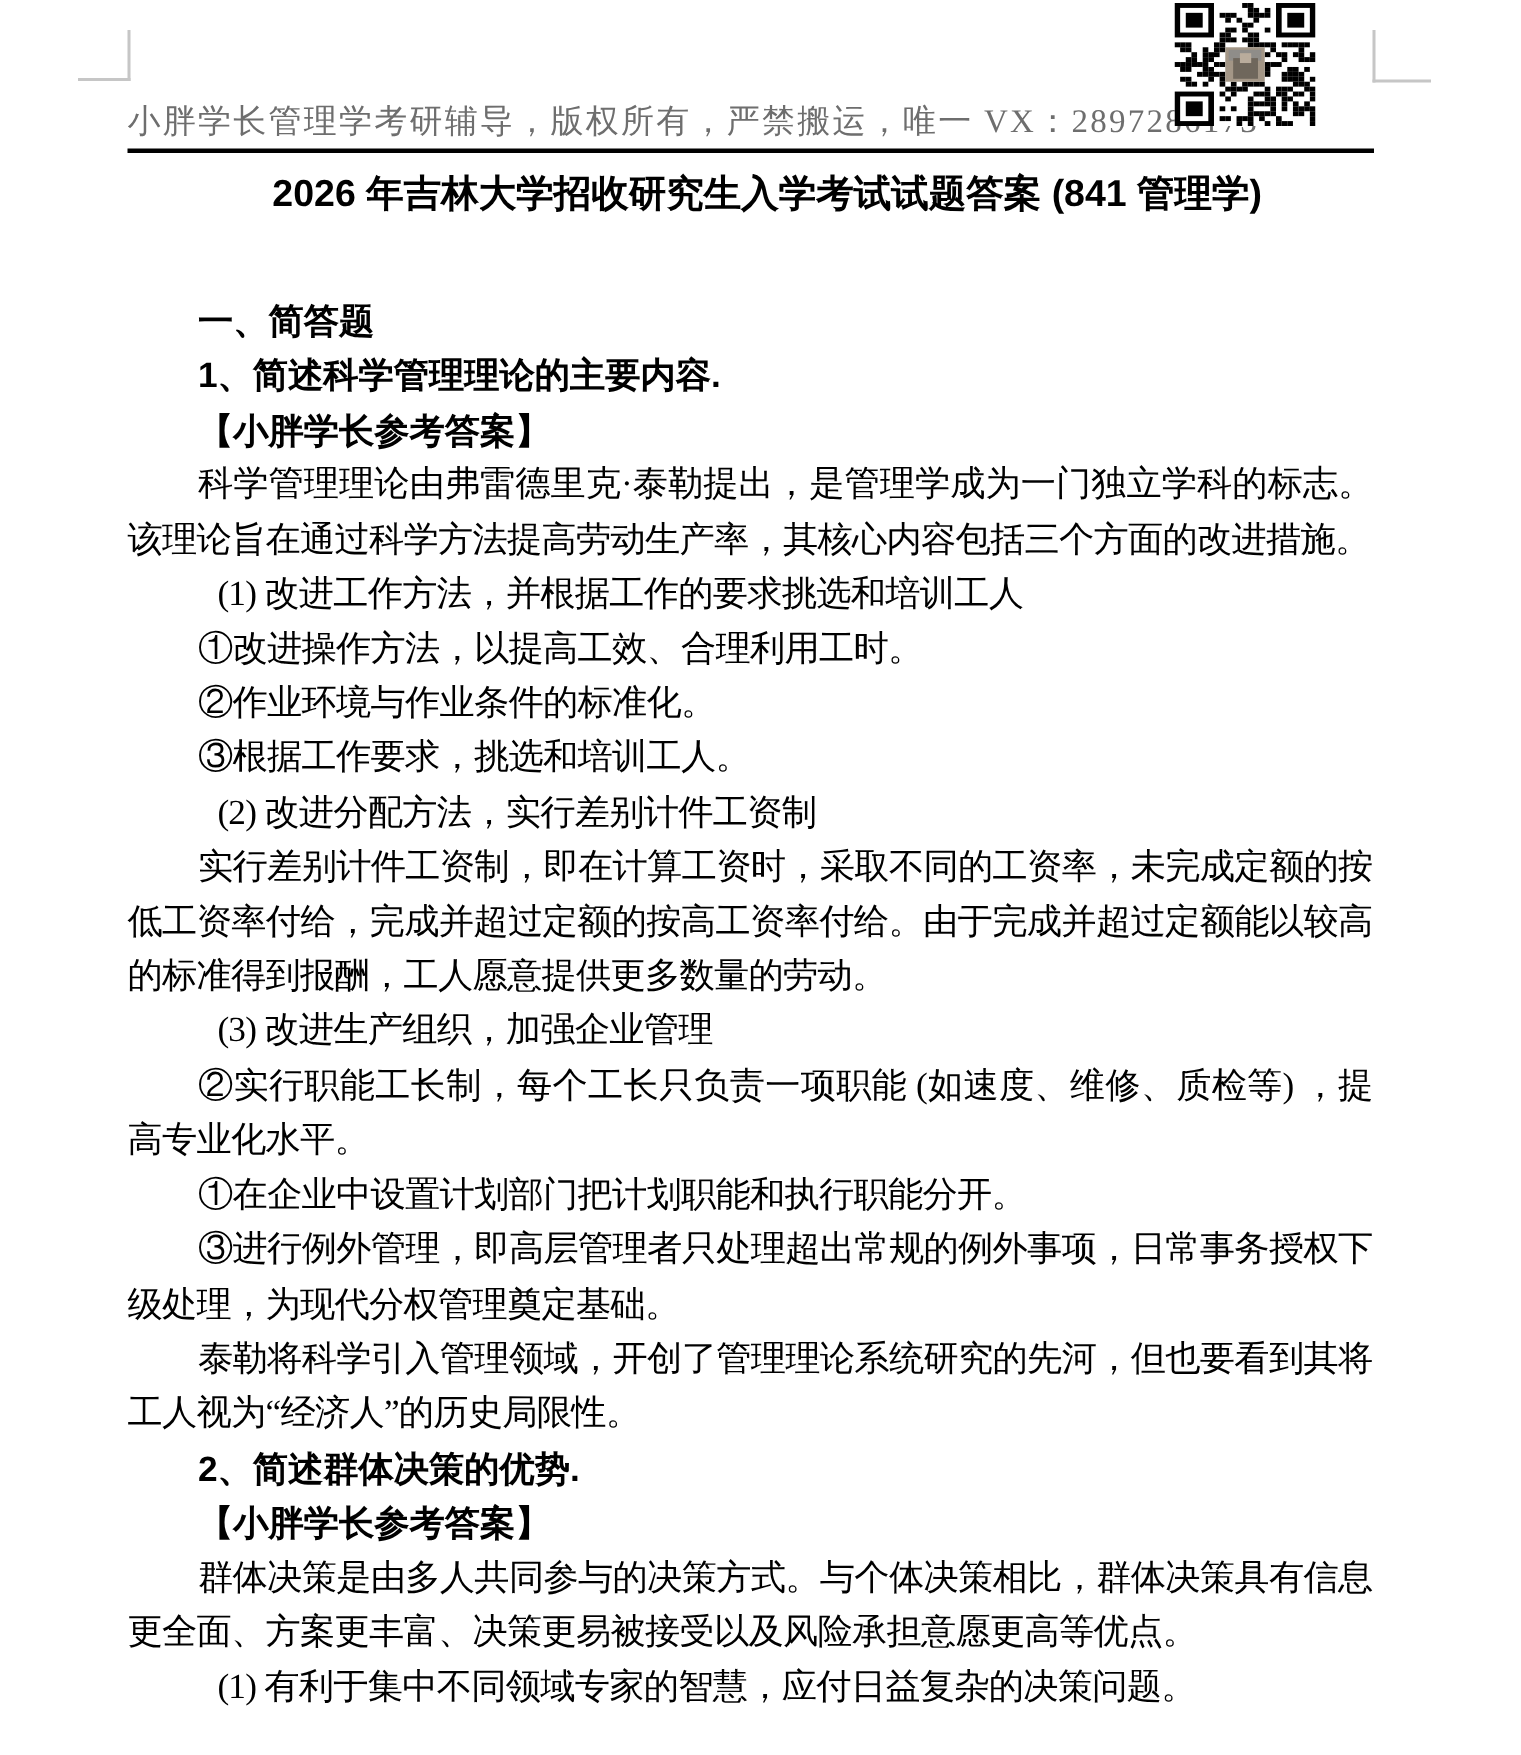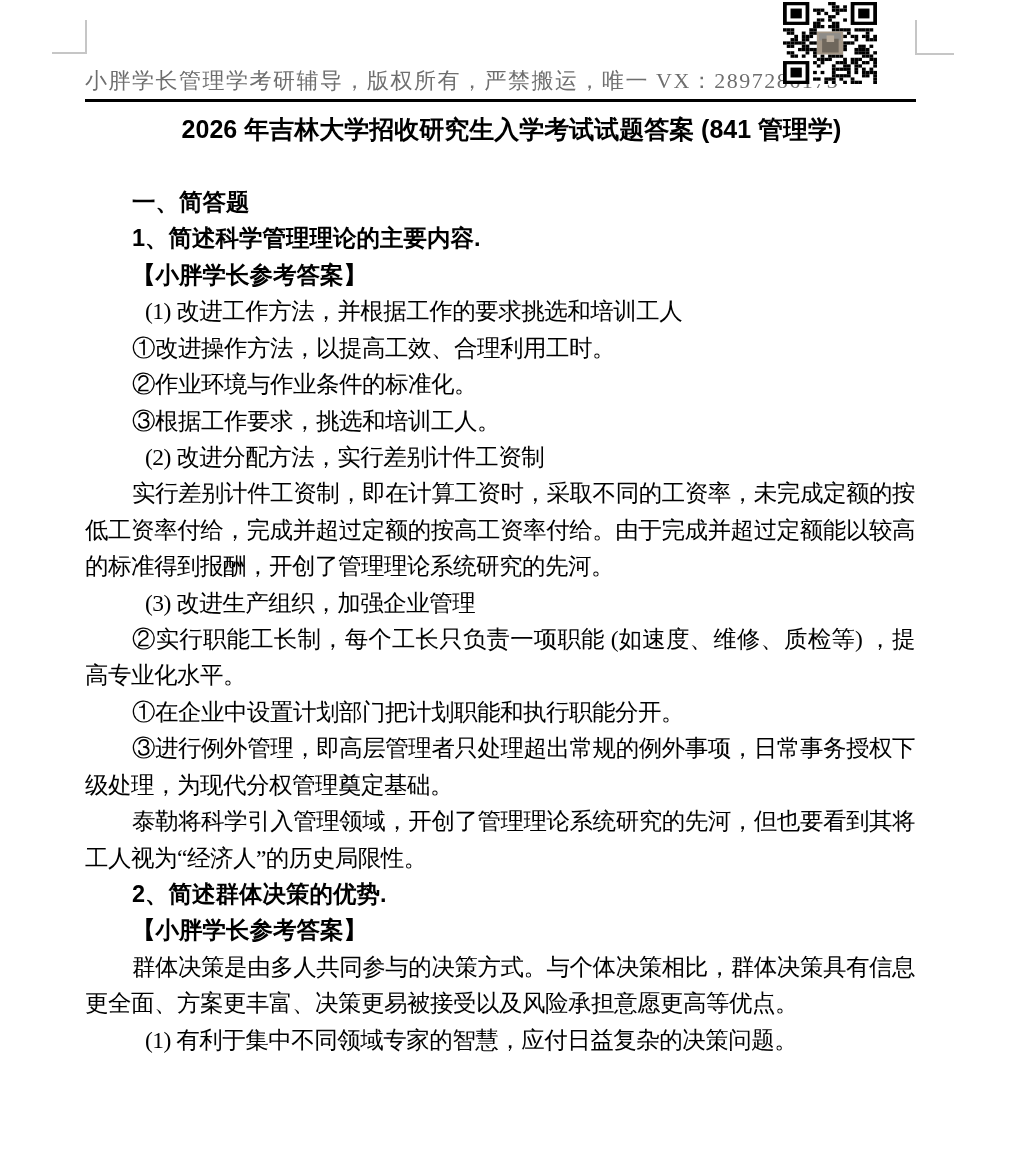--- a/index.html
+++ b/index.html
@@ -36,21 +36,21 @@
   .qr svg{display:block;width:94px;height:82px;}
   
   .doc-title{
     position:absolute;left:96px;top:112px;width:831px;
     text-align:center;font-weight:bold;font-size:25px;line-height:34px;
     font-family:"Liberation Sans", sans-serif;
     white-space:nowrap;
   }
   
   .doc{
-    position:absolute;left:85px;top:184px;width:830px;
+    position:absolute;left:85px;top:196px;width:830px;
     font-size:23.5px;line-height:36.42px;letter-spacing:-0.5px;
     text-align:justify;
     color:#000000;
   }
   .doc p{margin:0;padding:0;}
   .doc p.style-section-heading,
   .doc p.style-question-heading,
   .doc p.style-answer-label{
     font-weight:bold;
     font-family:"Liberation Sans", sans-serif;
@@ -280,26 +280,27 @@
   </div>
 
   <div class="header-rule"></div>
 
   <div class="doc-title">2026 年吉林大学招收研究生入学考试试题答案 (841 管理学)</div>
 
   <div class="doc">
       <p class="style-section-heading">一、简答题</p>
       <p class="style-question-heading">1、简述科学管理理论的主要内容.</p>
       <p class="style-answer-label">【小胖学长参考答案】</p>
+      <p class="style-body">科学管理理论由弗雷德里克·泰勒提出，是管理学成为一门独立学科的标志。该理论旨在通过科学方法提高劳动生产率，其核心内容包括三个方面的改进措施。</p>
       <p class="style-list-item">(1) 改进工作方法，并根据工作的要求挑选和培训工人</p>
       <p class="style-sub-item">①改进操作方法，以提高工效、合理利用工时。</p>
       <p class="style-sub-item">②作业环境与作业条件的标准化。</p>
       <p class="style-sub-item">③根据工作要求，挑选和培训工人。</p>
       <p class="style-list-item">(2) 改进分配方法，实行差别计件工资制</p>
-      <p class="style-body">实行差别计件工资制，即在计算工资时，采取不同的工资率，未完成定额的按低工资率付给，完成并超过定额的按高工资率付给。由于完成并超过定额能以较高的标准得到报酬，开创了管理理论系统研究的先河。</p>
+      <p class="style-body">实行差别计件工资制，即在计算工资时，采取不同的工资率，未完成定额的按低工资率付给，完成并超过定额的按高工资率付给。由于完成并超过定额能以较高的标准得到报酬，工人愿意提供更多数量的劳动。</p>
       <p class="style-list-item">(3) 改进生产组织，加强企业管理</p>
       <p class="style-sub-item">②实行职能工长制，每个工长只负责一项职能 (如速度、维修、质检等) ，提高专业化水平。</p>
       <p class="style-sub-item">①在企业中设置计划部门把计划职能和执行职能分开。</p>
       <p class="style-sub-item">③进行例外管理，即高层管理者只处理超出常规的例外事项，日常事务授权下级处理，为现代分权管理奠定基础。</p>
       <p class="style-body">泰勒将科学引入管理领域，开创了管理理论系统研究的先河，但也要看到其将工人视为“经济人”的历史局限性。</p>
       <p class="style-question-heading">2、简述群体决策的优势.</p>
       <p class="style-answer-label">【小胖学长参考答案】</p>
       <p class="style-body">群体决策是由多人共同参与的决策方式。与个体决策相比，群体决策具有信息更全面、方案更丰富、决策更易被接受以及风险承担意愿更高等优点。</p>
       <p class="style-list-item">(1) 有利于集中不同领域专家的智慧，应付日益复杂的决策问题。</p>
     </div>

